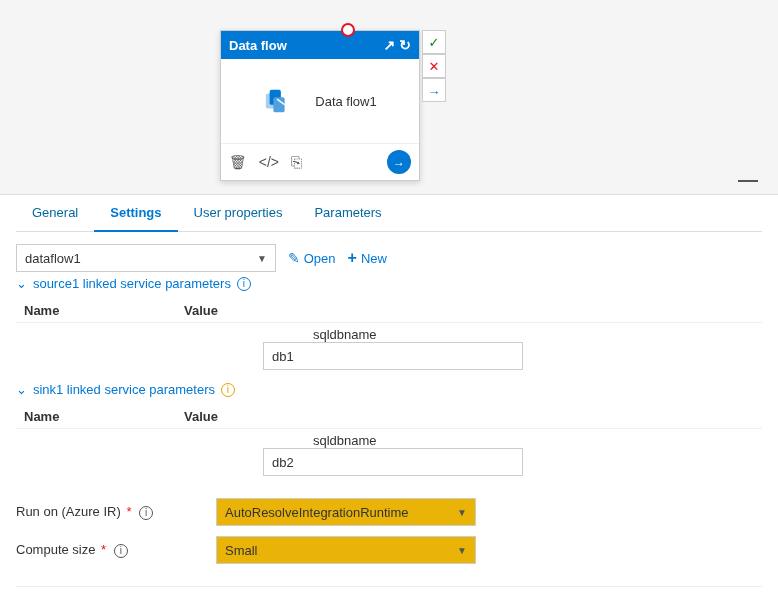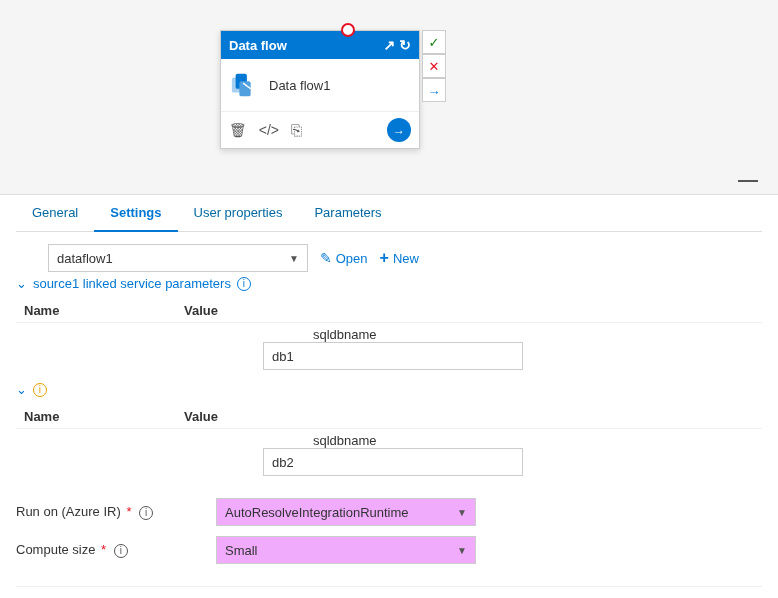--- a/index.html
+++ b/index.html
@@ -59,22 +59,23 @@
 
     .node-header-icons {
       display: flex;
       gap: 4px;
       align-items: center;
     }
 
     .node-body {
       display: flex;
       align-items: center;
-      padding: 10px 8px;
-      gap: 8px;
+      padding: 26px 8px;
+      gap: 20px;
+      justify-content: center;
     }
 
     .node-icon {
       width: 32px;
       height: 32px;
       display: flex;
       align-items: center;
       justify-content: center;
     }
 
@@ -226,21 +227,20 @@
       height: 28px;
       border: 1px solid #ccc;
       background: #fff;
       padding: 0 8px;
       font-size: 13px;
       color: #333;
       display: flex;
       align-items: center;
       justify-content: space-between;
       cursor: pointer;
-      margin-left: 32px;
     }
 
     .select-chevron {
       font-size: 10px;
       color: #555;
     }
 
     .action-link {
       display: flex;
       align-items: center;
@@ -322,21 +322,21 @@
       font-size: 13px;
       color: #333;
       background: #fff;
     }
 
     
     .select-wide {
       width: 260px;
       height: 28px;
       border: 1px solid #ccc;
-      background: #f0abfc;
+      background: #eab308;
       padding: 0 8px;
       font-size: 13px;
       color: #333;
       display: flex;
       align-items: center;
       justify-content: space-between;
       cursor: pointer;
     }
 
     
@@ -464,20 +464,21 @@
               <span class="col-value">
                 <input type="text" class="text-input" value="db1" style="">
               </span>
             </div>
           </div>
         </div>
 
         <div class="linked-service-section">
           <div class="section-toggle">
             <span>⌄</span>
+            <span>sink1 linked service parameters</span>
             <span class="info-circle" style="border-color:#e8a000;color:#e8a000;">i</span>
           </div>
           <div class="params-table">
             <div class="params-header">
               <span class="col-name">Name</span>
               <span class="col-value">Value</span>
             </div>
             <div class="params-row">
               <span class="col-name">sqldbname</span>
               <span class="col-value">

